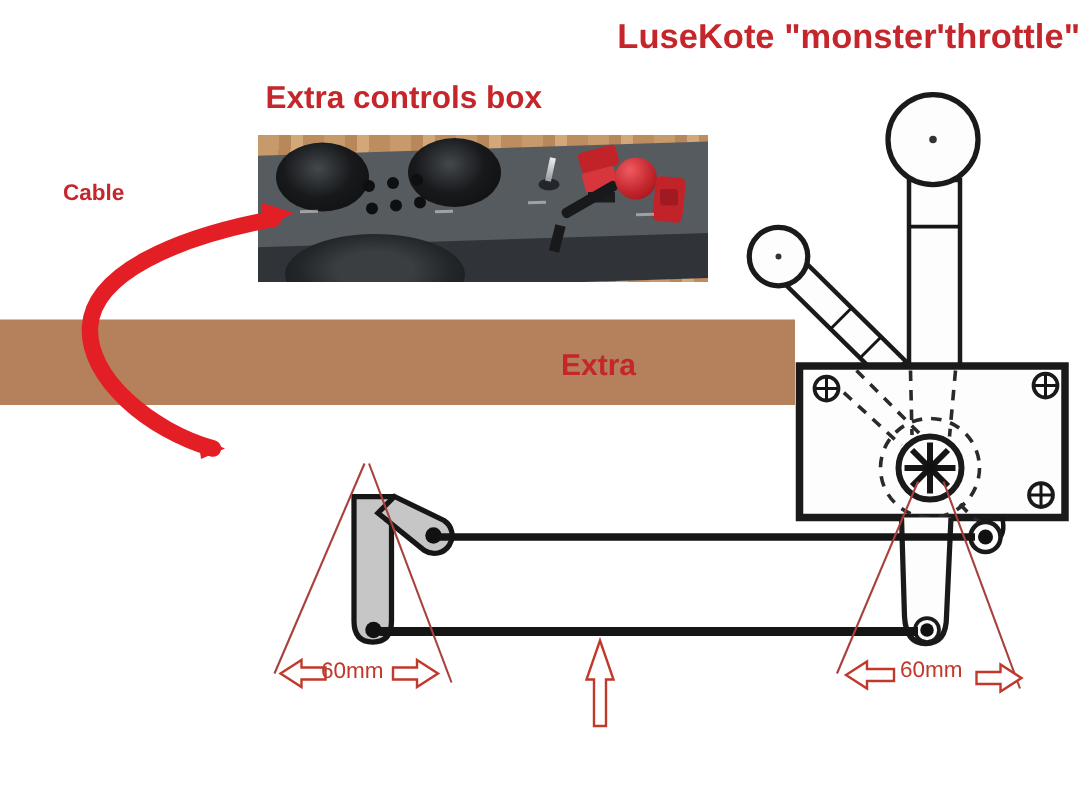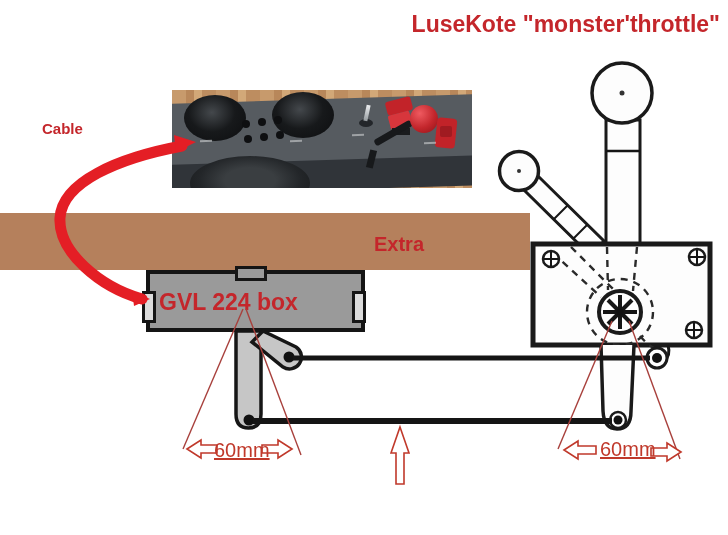--- a/index.html
+++ b/index.html
@@ -9,21 +9,21 @@
   }
   html,body{margin:0;padding:0;background:#ffffff;}
   .canvas{position:relative;width:728px;height:535px;background:#ffffff;overflow:hidden;
           font-family:"Liberation Sans","DejaVu Sans",sans-serif;}
   .lbl{position:absolute;color:var(--label-red);font-weight:bold;white-space:nowrap;line-height:1.05;}
   .title{right:8px;top:12px;font-size:23px;}
   .extra{left:177px;top:55px;font-size:21px;}
   .cablelbl{left:42px;top:121px;font-size:15px;}
   .desklbl{left:374px;top:234px;font-size:20px;}
   .rclbl{left:241px;top:484px;font-size:17.5px;}
-  .dim{position:absolute;color:var(--dimension-red);font-weight:normal;font-size:20px;text-align:left;width:52px;text-decoration:underline;}
+  .dim{position:absolute;color:var(--dimension-red);font-weight:normal;font-size:15px;text-align:left;width:52px;}
   .dimleft{left:214px;top:439px;}
   .dimright{left:600px;top:438px;}
 
   .desk{position:absolute;left:0;top:213px;width:530px;height:57px;background:var(--desk-brown);}
 
   
   .photo{position:absolute;left:172px;top:90px;width:300px;height:98px;overflow:hidden;
          background:repeating-linear-gradient(92deg,#c79a6c 0 14px,#b8875a 14px 22px,#d2a878 22px 30px,#bd8d60 30px 44px);}
   .photo *{position:absolute;}
   .p-box{left:-6px;top:14px;width:310px;height:62px;background:#565b60;transform:rotate(-1.8deg);transform-origin:left center;}
@@ -94,26 +94,20 @@
     <div class="rball"></div>
     <div class="rguard"></div>
     <div class="rguardin"></div>
     <div class="wheel"></div>
     <div class="wmark" style="left:28px;top:50px;"></div>
     <div class="wmark" style="left:118px;top:50px;"></div>
     <div class="wmark" style="left:180px;top:44px;"></div>
     <div class="wmark" style="left:252px;top:52px;"></div>
   </div>
 
-  <div class="gvl">
-    <div class="gvl-tab"></div>
-    <div class="gvl-conn gvl-connL"></div>
-    <div class="gvl-conn gvl-connR"></div>
-    <div class="gvl-lbl">GVL 224 box</div>
-  </div>
 
   <svg class="overlay" width="728" height="535" viewBox="0 0 728 535">
 
     <rect class="part" x="606" y="120" width="34" height="126" stroke-width="3"></rect>
     <line class="ink" x1="606" y1="151" x2="640" y2="151" stroke-width="2.5"></line>
     <circle class="part" cx="622" cy="93" r="30" stroke-width="3.5"></circle>
     <circle cx="622" cy="93" r="2.5" fill="#333"></circle>
 
     <polygon class="part" points="524,190 538,176 604,241 590,255" stroke-width="3"></polygon>
     <line class="ink" x1="554" y1="219" x2="568" y2="205" stroke-width="2"></line>
@@ -179,17 +173,18 @@
     <line class="redline" x1="629" y1="321" x2="680" y2="459"></line>
 
     <polygon class="oarrow" points="187,449 201,440 201,445 217,445 217,453 201,453 201,458"></polygon>
     <polygon class="oarrow" points="292,449 278,440 278,445 262,445 262,453 278,453 278,458"></polygon>
     <polygon class="oarrow" points="564,450 578,441 578,446 596,446 596,454 578,454 578,459"></polygon>
     <polygon class="oarrow" points="681,452 667,443 667,448 651,448 651,456 667,456 667,461"></polygon>
     <polygon class="oarrow" points="400,427 409,453 404,453 404,484 396,484 396,453 391,453"></polygon>
   </svg>
 
   <div class="lbl title">LuseKote "monster'throttle"</div>
+  <div class="lbl extra">Extra controls box</div>
   <div class="lbl cablelbl">Cable</div>
   <div class="lbl desklbl">Extra</div>
   <div class="dim dimleft">60mm</div>
   <div class="dim dimright">60mm</div>
 </div>
 
 </body></html>

